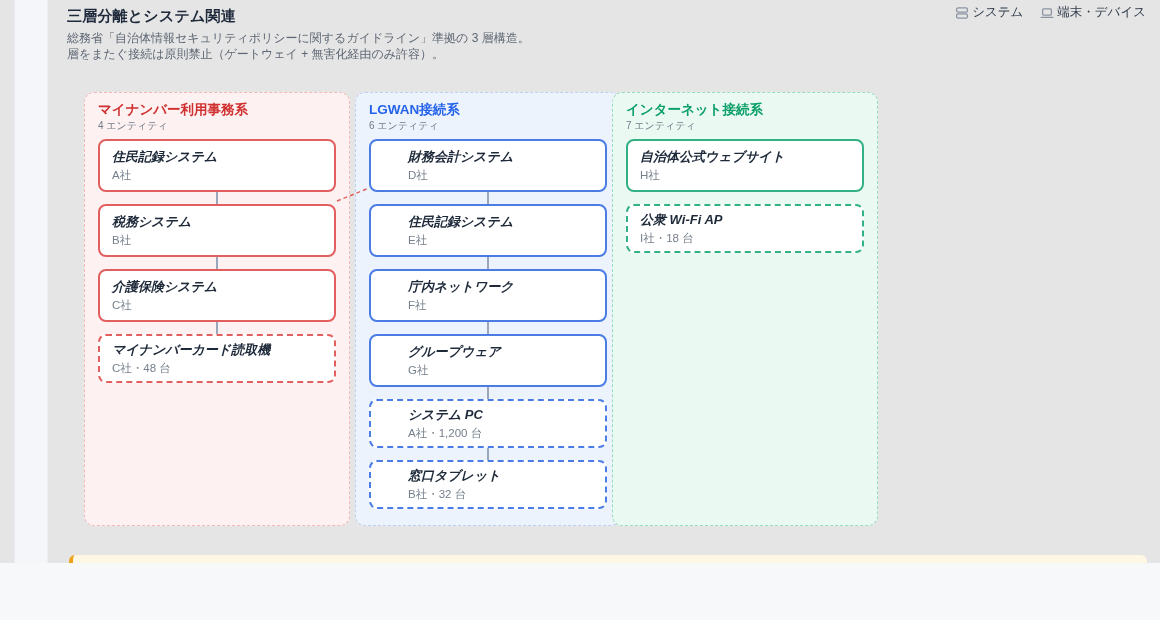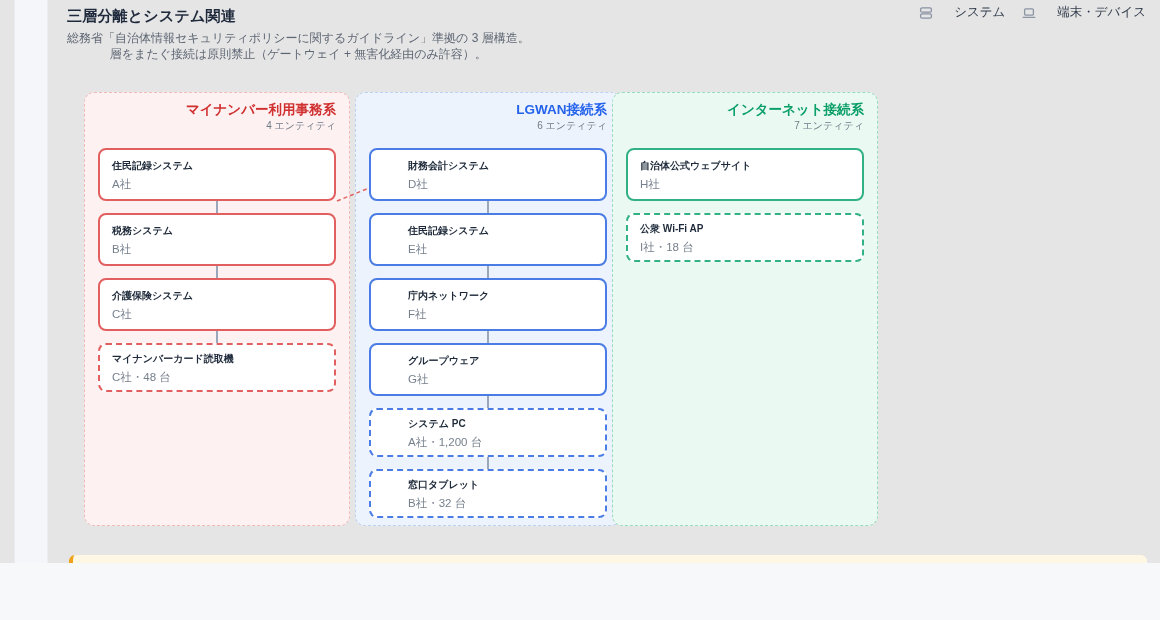--- a/index.html
+++ b/index.html
@@ -10,49 +10,49 @@
   
   .left-strip { position:absolute; left:14px; top:0; width:34px; height:563px;
     background:#f5f6f9; border-left:1px solid #e9ebef; border-right:1px solid #eceef2; }
 
   
   .bottom-bg { position:absolute; left:0; top:563px; width:1160px; height:57px; background:#f7f8fa; }
 
   
   .page-header { position:absolute; left:67px; top:7px; }
   .page-title { font-size:15px; font-weight:bold; color:#1e293b; line-height:18px; letter-spacing:.2px; }
-  .page-sub { font-size:12px; color:#5d6673; line-height:15.5px;text-align:center; }
+  .page-sub { font-size:12px; color:#5d6673; line-height:15.5px; }
   .page-sub.first { margin-top:6px; }
 
   
   .legend { position:absolute; top:4px; right:14px; display:flex; align-items:center; gap:17px; }
-  .legend-item { display:flex; align-items:center; gap:21px; font-size:12.5px; color:#2f3a4a; }
+  .legend-item { display:flex; align-items:center; gap:3px; font-size:12.5px; color:#2f3a4a; }
   .legend-item svg { display:block; }
 
   
   .tier { position:absolute; top:92px; width:266px; height:434px; border-radius:10px;
     border:1.5px dashed transparent; padding:8px 13px 0 13px; }
   .tier-red   { left:84px;  background:#fdf1f1; border-color:#f2b9b9; }
   .tier-blue  { left:355px; background:#edf3fc; border-color:#bdd0f2; }
   .tier-green { left:612px; background:#eafaf2; border-color:#96dcbd; }
 
-  .tier-head { text-align:right; margin-bottom:16px; }
+  .tier-head { text-align:left; margin-bottom:7px; }
   .tier-name { font-size:13.5px; font-weight:bold; line-height:17px; }
   .tier-red   .tier-name { color:#d03030; }
   .tier-blue  .tier-name { color:#2563eb; }
   .tier-green .tier-name { color:#0a9e68; }
   .tier-count { font-size:10px; color:#707a87; line-height:13px; margin-top:1px; }
 
   .node { background:#ffffff; border-radius:8px; padding:8px 12px; }
   .node.solid  { border:2px solid; }
   .node.device { border:2px dashed; padding:6px 12px; }
   .tier-red   .node { border-color:#e25f5f; }
   .tier-blue  .node { border-color:#4b7ce5;padding-left:37px; }
   .tier-green .node { border-color:#32b185; }
-  .node-title { font-size:10px; font-weight:bold; color:#1e2a3a; line-height:16px; }
+  .node-title { font-size:13px; font-weight:bold; color:#1e2a3a; line-height:16px;font-style:italic; }
   .node-sub { font-size:11.5px; color:#76808d; line-height:14px; margin-top:3px; }
 
   .connector { width:2px; height:12px; background:#9aa6ba; margin:0 auto; }
   .spacer { height:12px; }
 
   
   .cross-link { position:absolute; left:0; top:0; width:1160px; height:620px; pointer-events:none; }
 
   
   .note-strip { position:absolute; left:69px; top:555px; width:1078px; height:8px;

